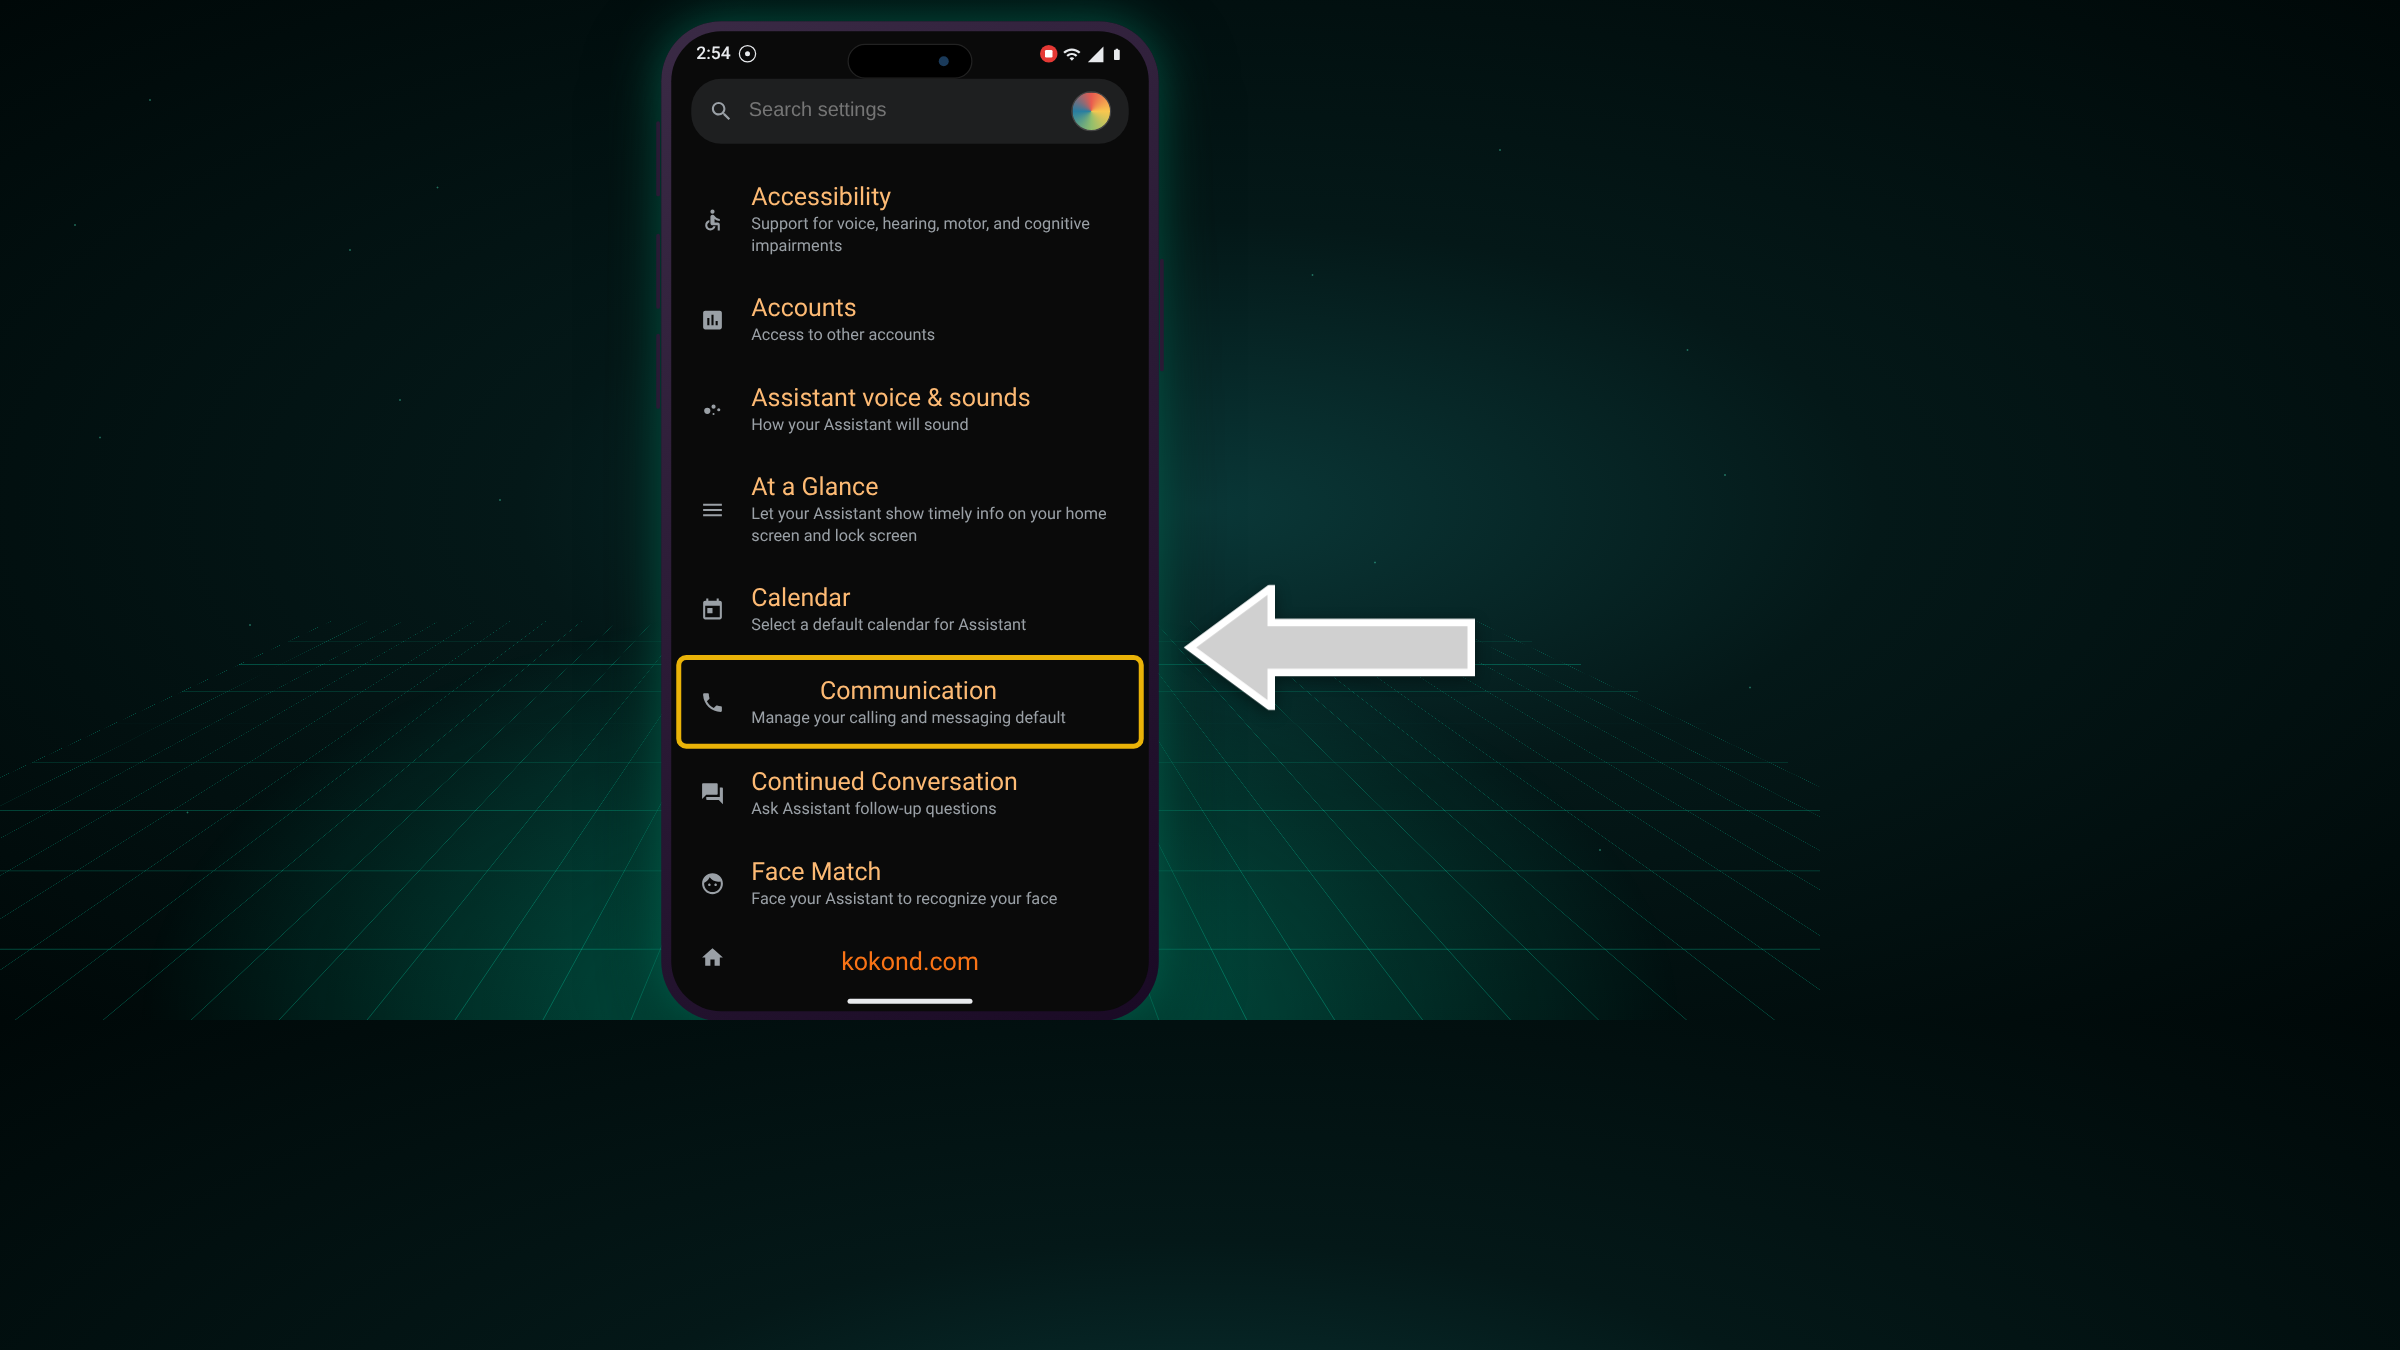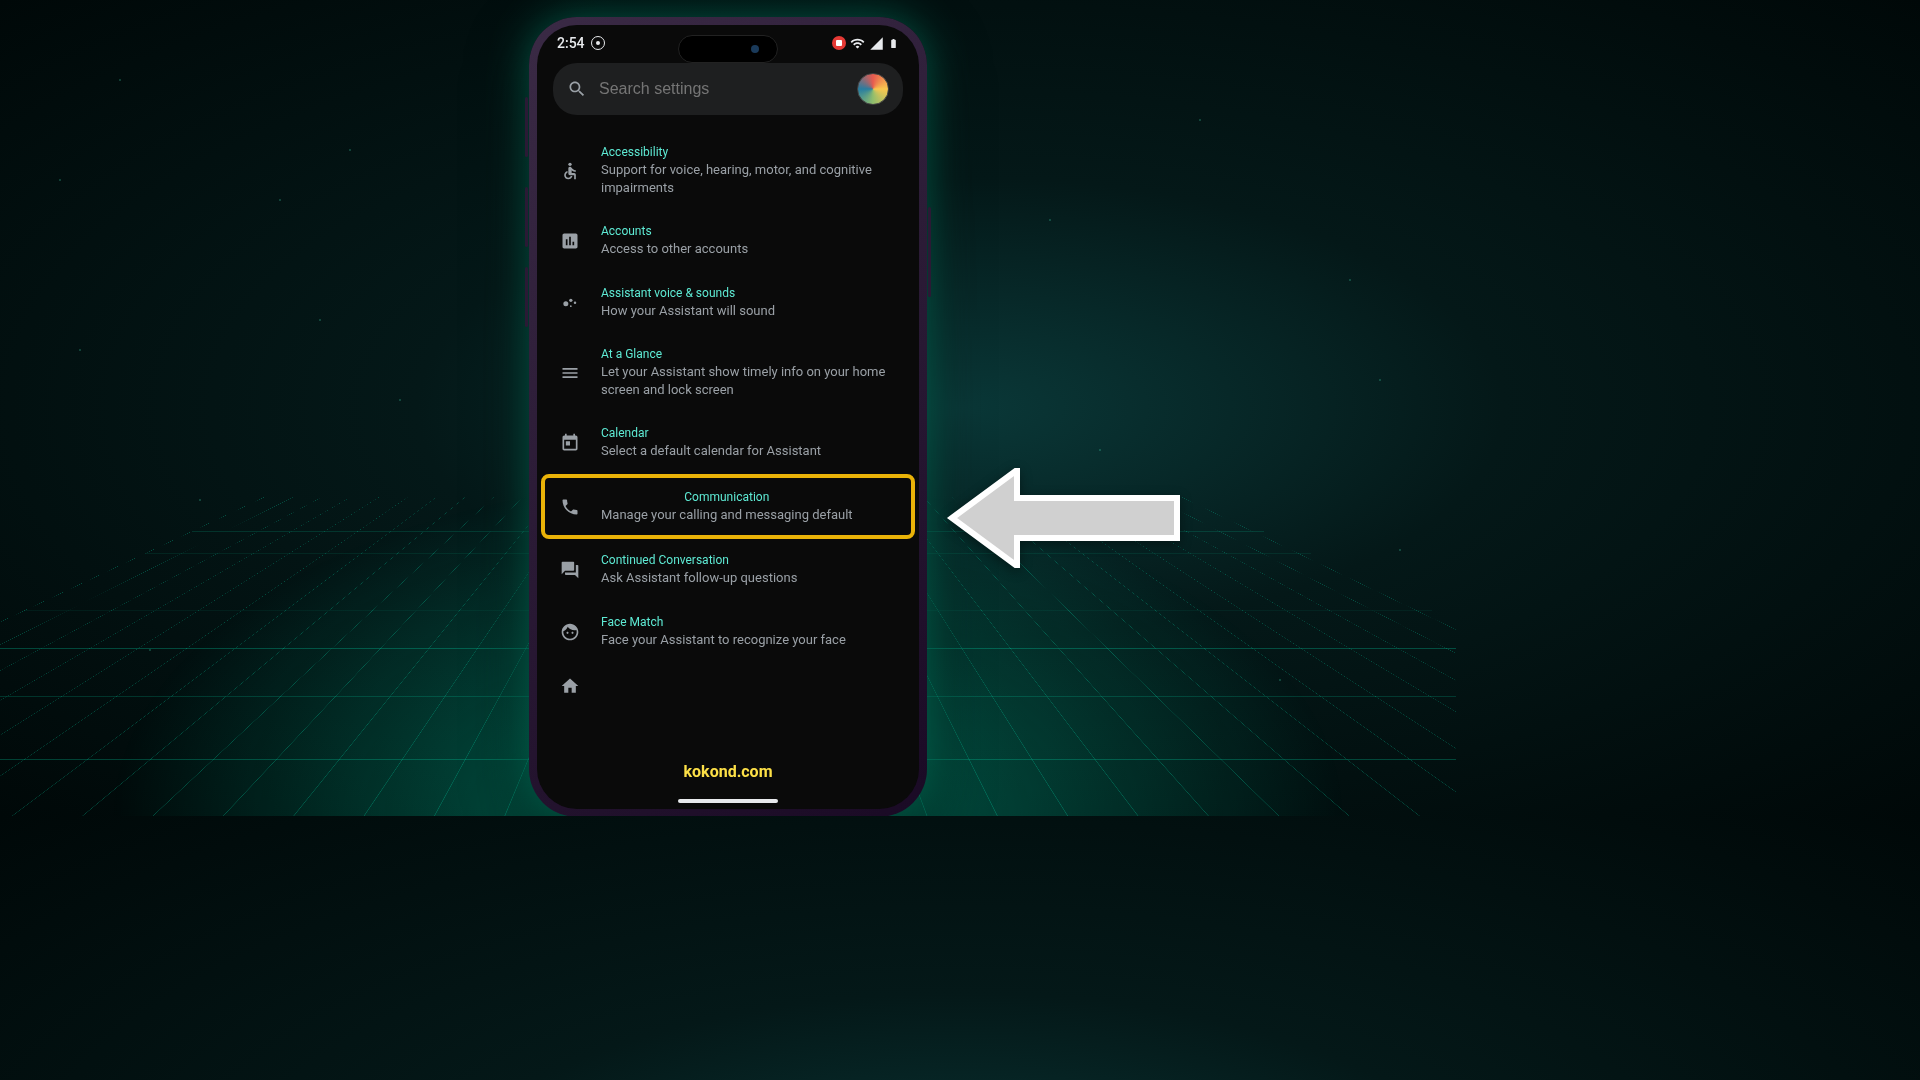--- a/index.html
+++ b/index.html
@@ -58,25 +58,25 @@
     .search-input { flex: 1; background: transparent; border: none; color: #9aa0a6; font-size: 16px; outline: none; }
     .avatar { width: 32px; height: 32px; border-radius: 50%; background: conic-gradient(#e85a4f, #f9c74f, #90be6d, #277da1, #e85a4f); border: 1px solid #444; }
 
     
     .settings-list { padding: 12px 8px 0; }
     .setting-row { display: flex; align-items: center; gap: 20px; padding: 14px 14px; border-radius: 8px; }
     .setting-row.highlighted { border: 4px solid #eab308; margin: 0 -4px; padding: 12px 14px; text-align: center; }
     .setting-icon { width: 22px; flex-shrink: 0; display: flex; justify-content: center; }
     .setting-icon svg { width: 20px; height: 20px; fill: #9aa0a6; }
     .setting-text { display: flex; flex-direction: column; gap: 2px; }
-    .setting-title { font-size: 12px; color: #5eead4; }
+    .setting-title { font-size: 20px; color: #fdba74; }
     .setting-subtitle { font-size: 13px; color: #9aa0a6; line-height: 1.35; }
 
     
-    .watermark { position: absolute; bottom: 28px; left: 50%; transform: translateX(-50%); font-size: 16px; color: #fde047; font-weight: 700; z-index: 5; }
+    .watermark { position: absolute; bottom: 28px; left: 50%; transform: translateX(-50%); font-size: 20px; color: #f97316; font-weight: 400; z-index: 5; }
 
     
     .nav-bar { position: absolute; bottom: 6px; left: 50%; transform: translateX(-50%); width: 100px; height: 4px; background: #e8eaed; border-radius: 2px; }
 
     
     .arrow { position: absolute; left: 942px; top: 468px; width: 240px; height: 100px; }
     .arrow svg { width: 100%; height: 100%; filter: drop-shadow(0 3px 6px rgba(0,0,0,0.4)); }
 
     
     .target-indicator { width: 14px; height: 14px; border: 1.5px solid #e8eaed; border-radius: 50%; display: flex; align-items: center; justify-content: center; }

